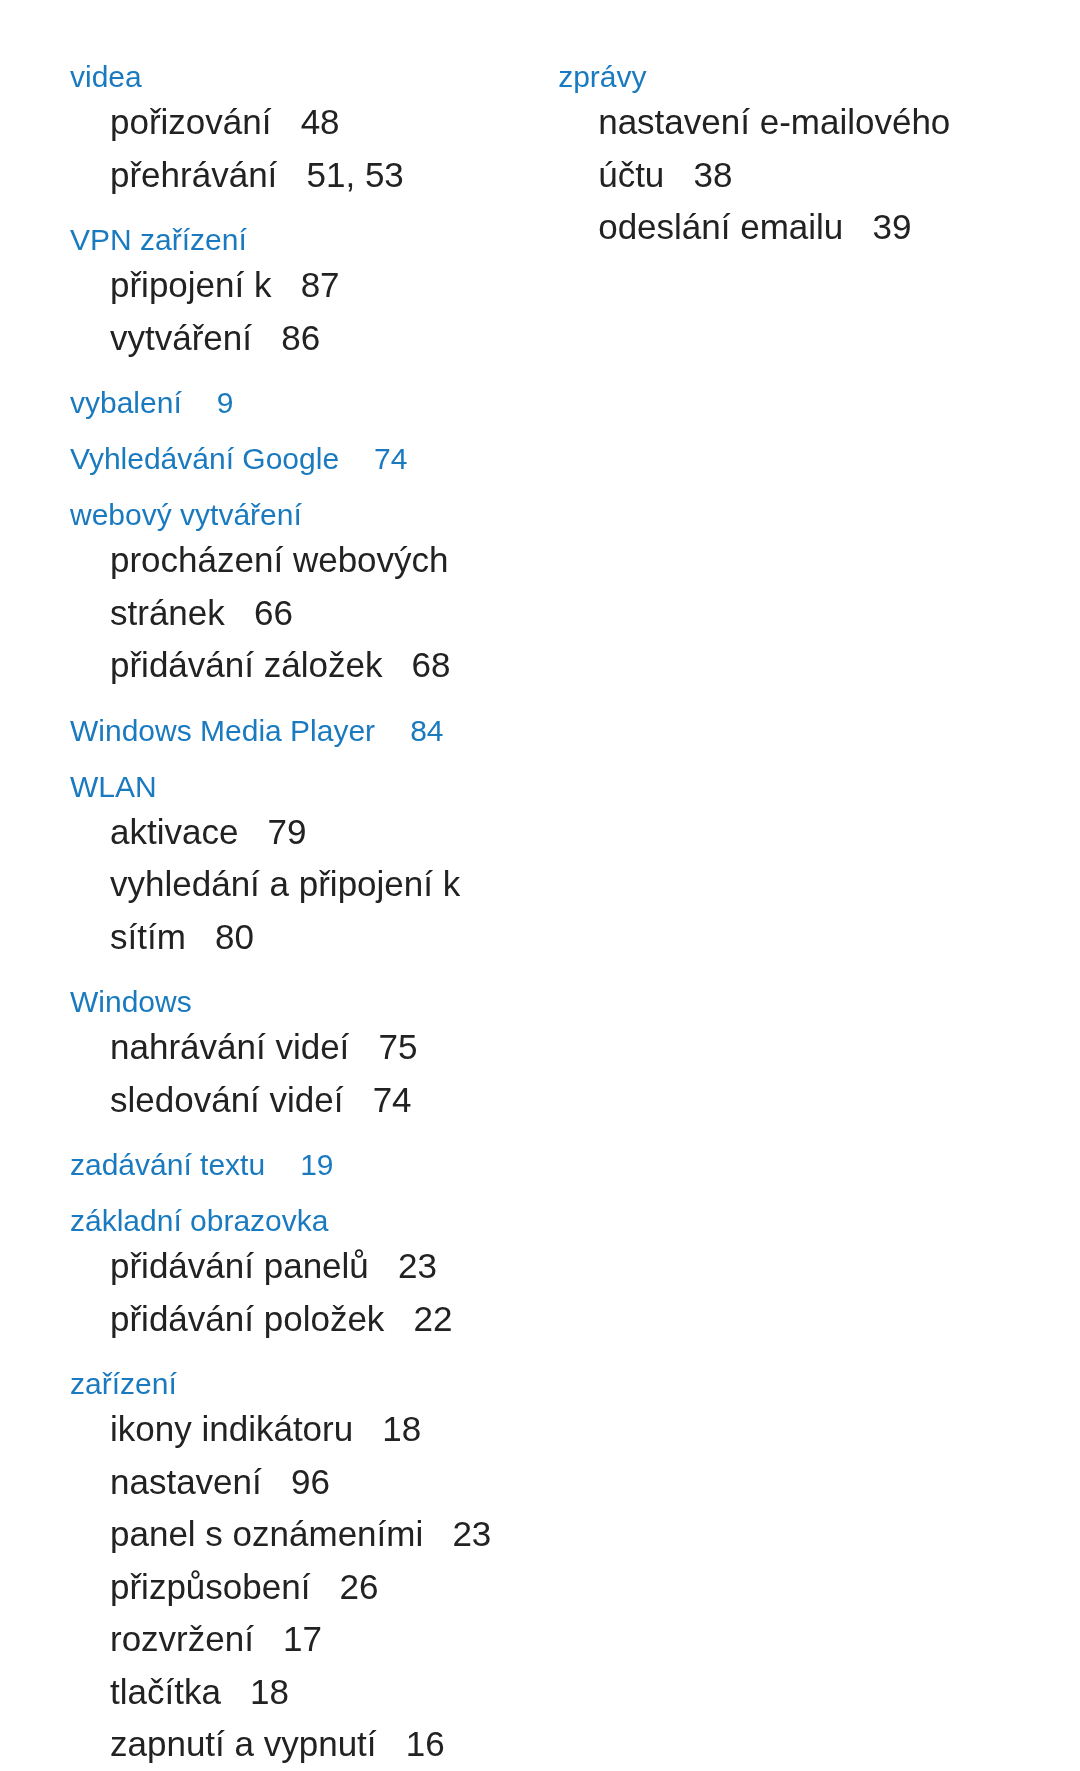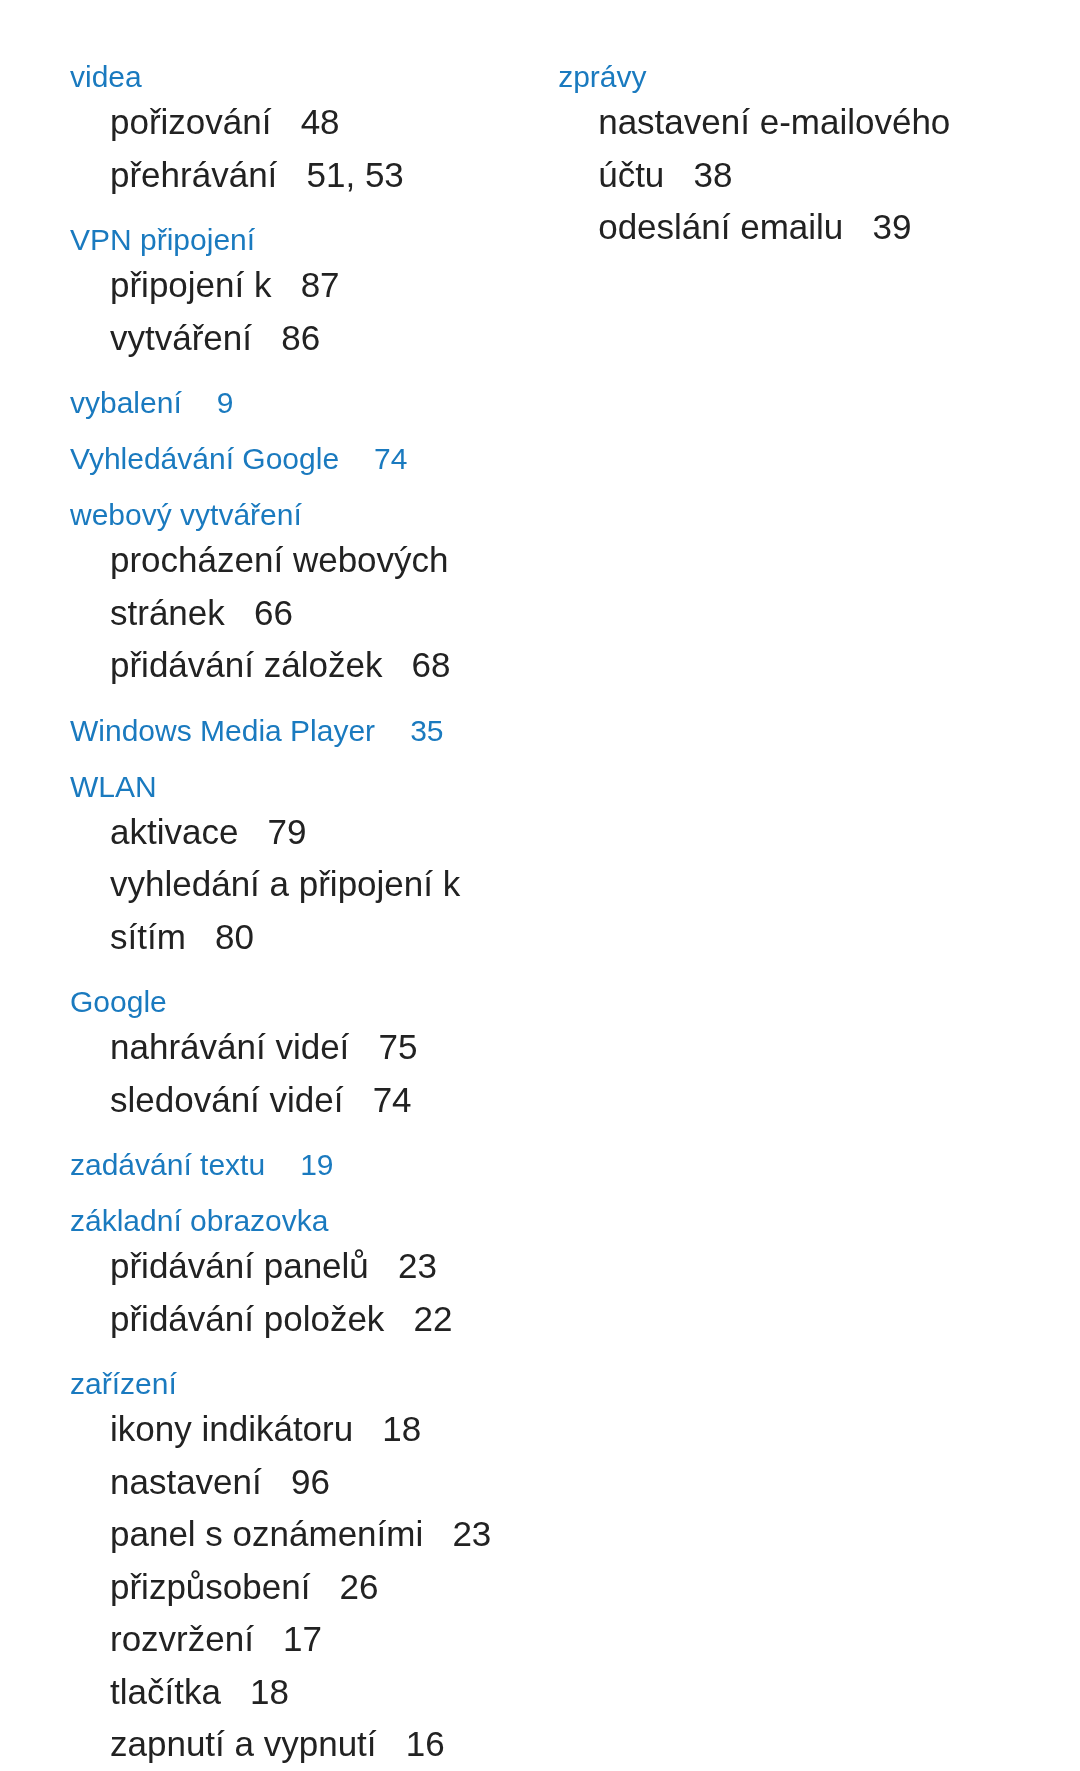--- a/index.html
+++ b/index.html
@@ -89,51 +89,51 @@
 <div class="index-container">
   <div class="column-left">
 
     <div class="entry-block">
       <div class="entry-heading">videa</div>
       <div class="sub-entry">pořizování &nbsp; 48</div>
       <div class="sub-entry">přehrávání &nbsp; 51, 53</div>
     </div>
 
     <div class="entry-block">
-      <div class="entry-heading">VPN připojení</div>
+      <div class="entry-heading">VPN zařízení</div>
       <div class="sub-entry">připojení k &nbsp; 87</div>
       <div class="sub-entry">vytváření &nbsp; 86</div>
     </div>
 
     <div class="entry-block">
       <div class="entry-heading">vybalení &nbsp; <span class="page-num">9</span></div>
     </div>
 
     <div class="entry-block">
       <div class="entry-heading">Vyhledávání Google &nbsp; <span class="page-num">74</span></div>
     </div>
 
     <div class="entry-block">
       <div class="entry-heading">webový vytváření</div>
       <div class="sub-entry">procházení webových<br>stránek &nbsp; 66</div>
       <div class="sub-entry">přidávání záložek &nbsp; 68</div>
     </div>
 
     <div class="entry-block">
-      <div class="entry-heading">Windows Media Player &nbsp; <span class="page-num">35</span></div>
+      <div class="entry-heading">Windows Media Player &nbsp; <span class="page-num">84</span></div>
     </div>
 
     <div class="entry-block">
       <div class="entry-heading">WLAN</div>
       <div class="sub-entry">aktivace &nbsp; 79</div>
       <div class="sub-entry">vyhledání a připojení k<br>sítím &nbsp; 80</div>
     </div>
 
     <div class="entry-block">
-      <div class="entry-heading">Google</div>
+      <div class="entry-heading">Windows</div>
       <div class="sub-entry">nahrávání videí &nbsp; 75</div>
       <div class="sub-entry">sledování videí &nbsp; 74</div>
     </div>
 
     <div class="entry-block">
       <div class="entry-heading">zadávání textu &nbsp; <span class="page-num">19</span></div>
     </div>
 
     <div class="entry-block">
       <div class="entry-heading">základní obrazovka</div>

